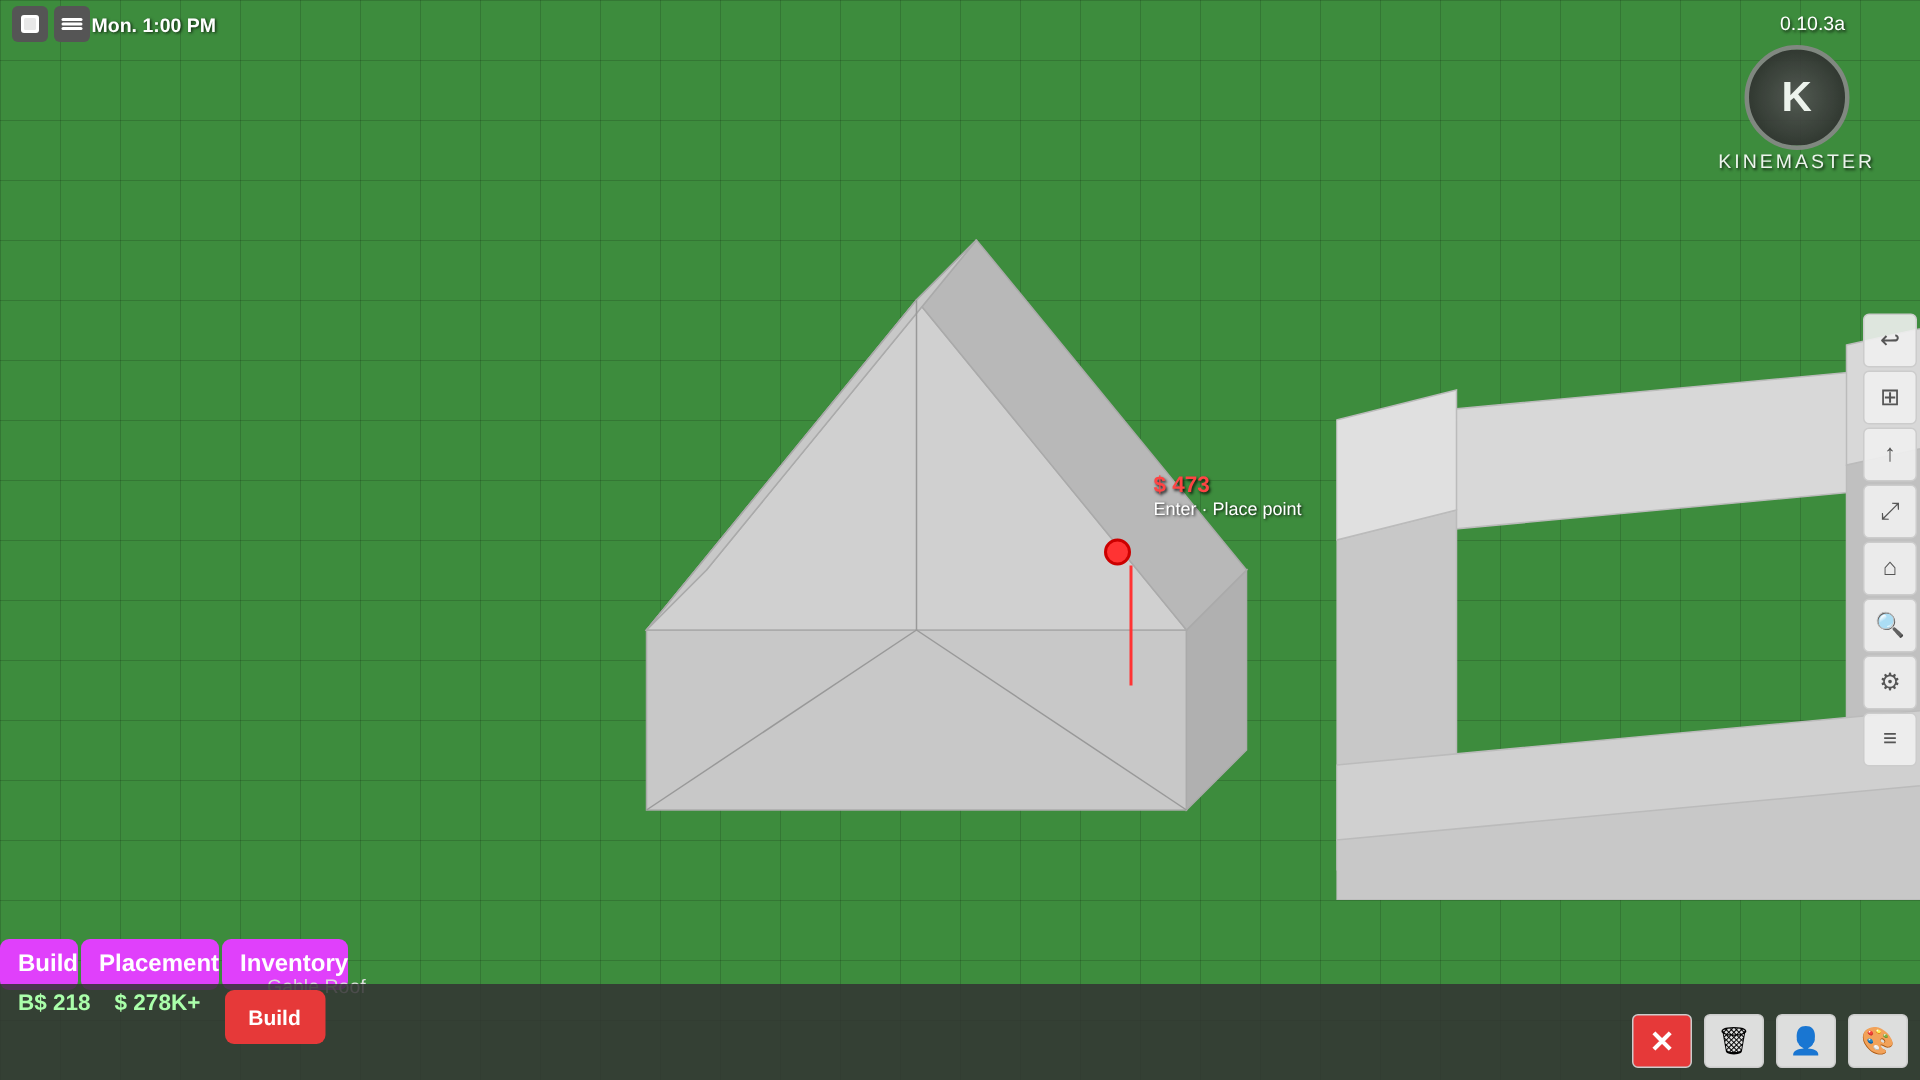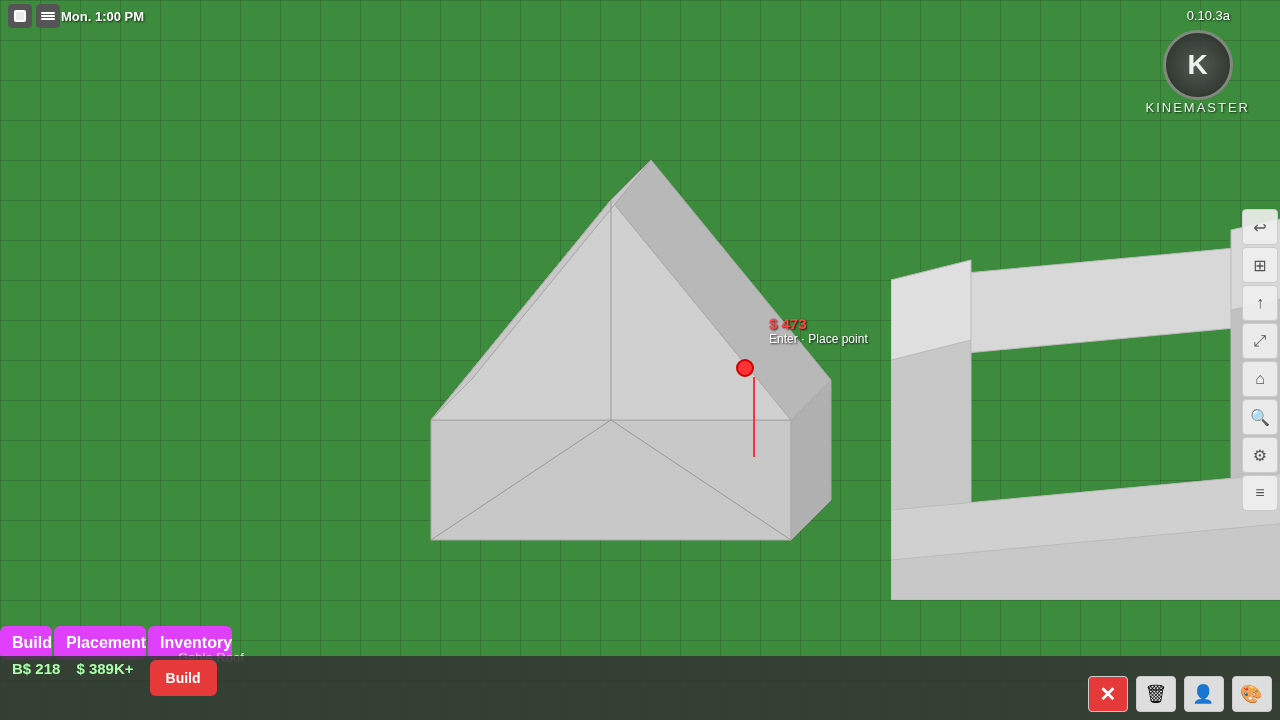--- a/index.html
+++ b/index.html
@@ -428,21 +428,21 @@
 
 <div id="gable-roof-label">Gable Roof</div>
 
 <div id="bottom-bar">
   <div class="money-display">
     <span>B$</span>
     <span>218</span>
   </div>
   <div class="money-display">
     <span>$</span>
-    <span>389K+</span>
+    <span>278K+</span>
   </div>
   <button class="action-btn cancel-btn">Build</button>
 </div>
 
 <div id="right-toolbar">
   <div class="toolbar-btn">
     <span>↩</span>
   </div>
   <div class="toolbar-btn">
     <span>⊞</span>

